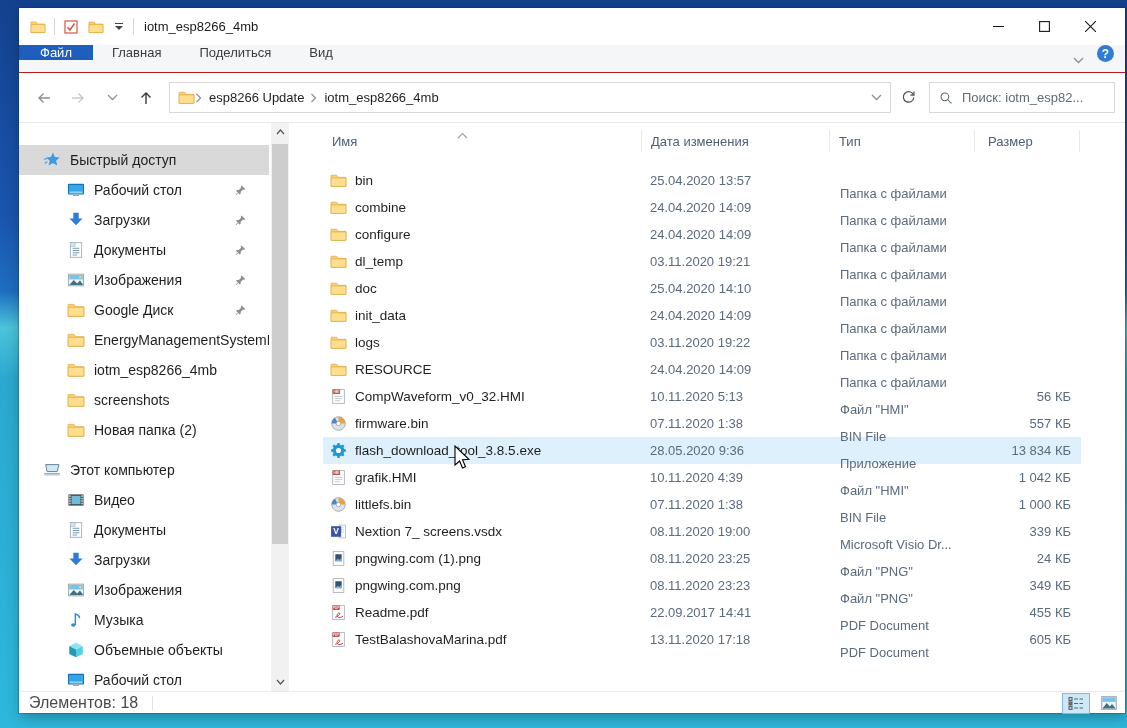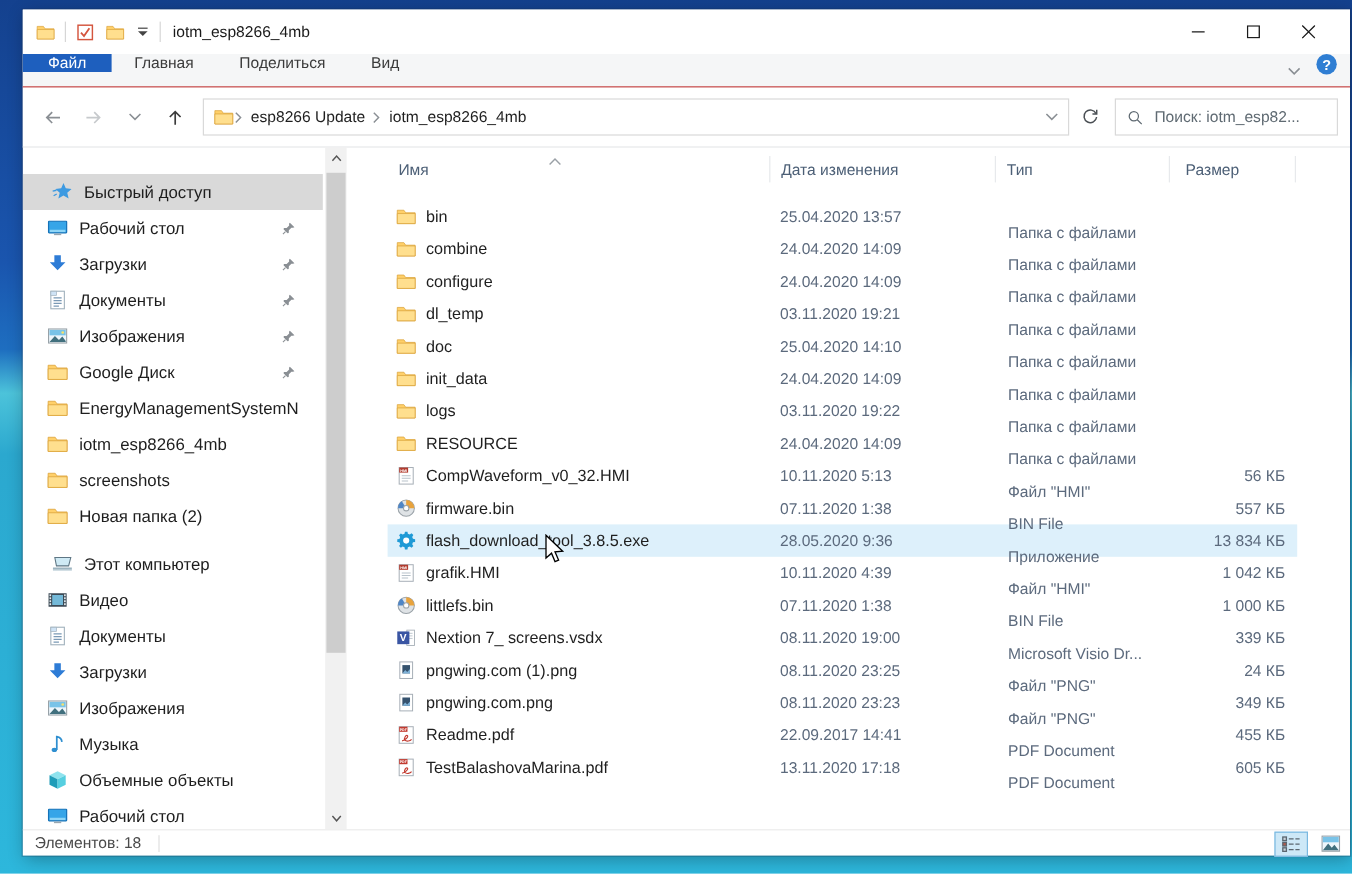--- a/index.html
+++ b/index.html
@@ -59,21 +59,21 @@
   .search-box input::placeholder { color:#5f6a72; opacity:1; }
 
   
   .main { flex:1; display:flex; min-height:0; position:relative; }
 
   .sidebar { width:270px; flex:0 0 auto; position:relative; overflow:hidden; }
   .side-list { margin-top:22px; }
   .srow { height:30px; width:250px; display:flex; align-items:center; position:relative;
     font-size:14px; color:#1e1e1e; white-space:nowrap; overflow:hidden; }
   .srow.level0 { padding-left:24px; }
-  .srow.level1 { padding-left:20px;text-align:center; }
+  .srow.level1 { padding-left:48px;text-align:center; }
   .srow.selected { background:#d9d9d9; }
   .srow .ic { width:18px; height:18px; margin-right:9px; flex:0 0 auto; }
   .srow .ic svg { width:18px; height:18px; display:block; }
   .srow .pin { position:absolute; right:22px; width:13px; height:13px; }
   .srow .pin svg { width:13px; height:13px; display:block; }
   .side-gap { height:10px; }
 
   .v-scroll { position:absolute; right:0; top:0; bottom:0; width:18px; background:#f1f1f1; }
   .v-scroll .arr { position:absolute; left:0; width:18px; height:18px; display:flex;
     align-items:center; justify-content:center; color:#555; }
@@ -98,21 +98,21 @@
     color:#1f1f1f; white-space:nowrap; overflow:hidden; }
   .fc-name .ic { width:17px; height:17px; margin-right:8px; flex:0 0 auto; }
   .fc-name .ic svg { width:17px; height:17px; display:block; }
   .fc-date { width:190px; font-size:13px; color:#5c6a7d; }
   .fc-type { width:140px; font-size:13px; color:#5c6a7d; white-space:nowrap; overflow:hidden;margin-top:25px; }
   .fc-size { width:101px; font-size:13px; color:#5c6a7d; text-align:right; padding-right:10px; }
 
   
   .statusbar { height:22px; flex:0 0 auto; border-top:1px solid #ececec; display:flex;
     align-items:center; padding-left:10px; position:relative; }
-  .status-text { font-size:13px; color:#4a4a4a; }
+  .status-text { font-size:16px; color:#4a4a4a; }
   .status-sep { width:1px; height:14px; background:#e0e0e0; margin-left:14px; }
   .view-btns { position:absolute; right:2px; top:0; height:22px; display:flex; align-items:center; gap:5px; }
   .vbtn { width:28px; height:21px; display:flex; align-items:center; justify-content:center; }
   .vbtn.sel { background:#cde8f7; border:1px solid #7ab8e0; }
   .vbtn svg { width:16px; height:14px; }
 
   .cursor { position:absolute; left:452px; top:445px; width:19px; height:26px; z-index:50; }
 </style>
 </head>
 <body>

